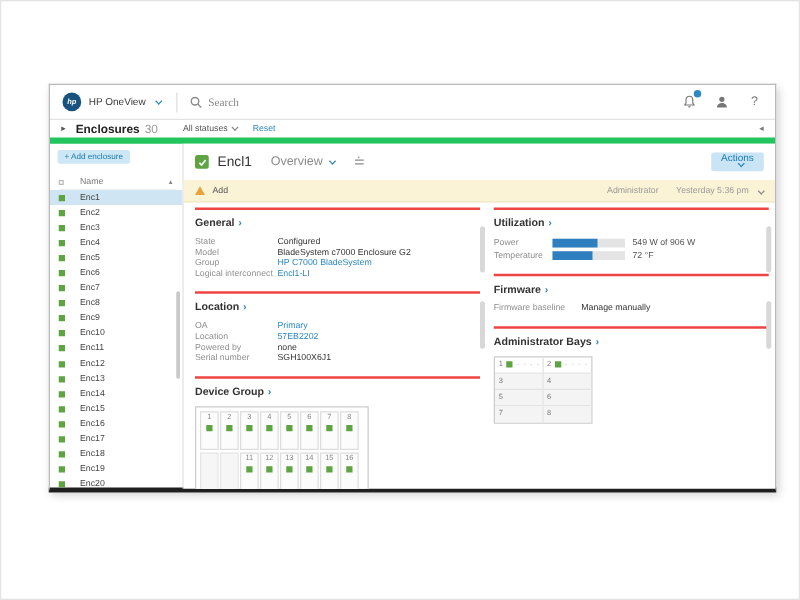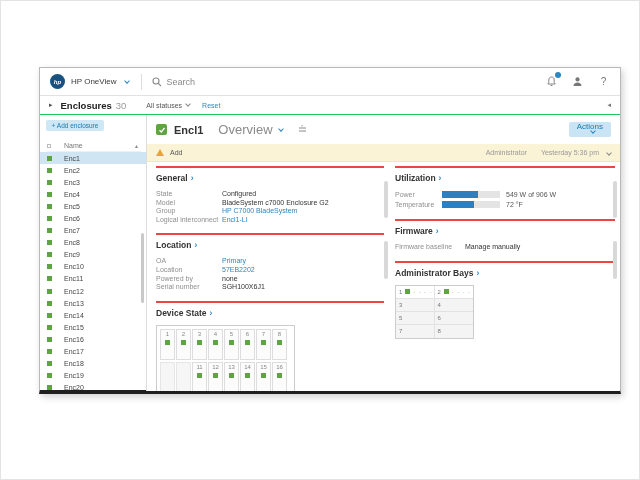--- a/index.html
+++ b/index.html
@@ -14,29 +14,29 @@
 
   
   .topbar { height:28px; display:flex; align-items:center; padding:0 10px; border-bottom:1px solid #e2e2e2; }
   .hp-logo { width:15px; height:15px; border-radius:50%; background:#17537e; color:#fff;
              font-size:6px; font-weight:bold; font-style:italic; display:flex; align-items:center; justify-content:center; }
   .brand { font-size:8px; color:#3a3a3a; margin-left:6px; }
   .chev { display:inline-block; width:4px; height:4px; border-left:1px solid #2e87c0; border-bottom:1px solid #2e87c0; transform:rotate(-45deg); margin-left:8px; margin-top:-2px; }
   .chev.gray { border-color:#8a8a8a; }
   .tb-divider { width:1px; height:16px; background:#ddd; margin:0 10px 0 12px; }
   .search-wrap { display:flex; align-items:center; flex:1; }
-  .search-input { border:none; outline:none; font-size:9px; color:#666; width:200px; margin-left:5px; font-family:Liberation Sans, sans-serif; background:transparent; }
+  .search-input { border:none; outline:none; font-size:9px; color:#666; width:200px; margin-left:5px; font-family:Liberation Serif, serif; background:transparent; }
   .search-input::placeholder { color:#8a8a8a; }
   .top-icons { display:flex; align-items:center; gap:13px; }
   .icon-btn { position:relative; width:13px; height:13px; display:flex; align-items:center; justify-content:center; cursor:pointer; }
   .badge { position:absolute; top:-3px; right:-3px; width:6px; height:6px; border-radius:50%; background:#2e87c0; }
   .help-q { font-size:10px; color:#777; }
 
   
-  .filterbar { height:19px; display:flex; align-items:center; padding:0 9px; border-bottom:1px solid #22c55e; }
+  .filterbar { height:19px; display:flex; align-items:center; padding:0 9px; border-bottom:5px solid #22c55e; }
   .tri-right { font-size:7px; color:#555; }
   .fb-title { font-size:9.5px; font-weight:bold; color:#222; margin-left:8px; }
   .fb-count { font-size:9.5px; color:#999; margin-left:4px; }
   .fb-status { font-size:7px; color:#555; margin-left:20px; display:flex; align-items:center; }
   .fb-status .chev { margin-left:4px; }
   .fb-reset { font-size:7px; color:#2e87c0; margin-left:12px; }
   .fb-spacer { flex:1; }
   .tri-left { font-size:7px; color:#777; }
 
   
@@ -51,22 +51,22 @@
   .hdr-sort { font-size:5px; color:#888; margin-right:2px; }
   .enc-row { height:12.1px; display:flex; align-items:center; padding-left:7px; font-size:7px; color:#444; cursor:pointer; }
   .enc-row.selected { background:#cfe5f3; }
   .sq { width:5px; height:5px; background:#5ea442; flex:none; }
   .enc-row .sq { margin-right:12px; }
   .sidebar-thumb { position:absolute; right:2px; top:118px; width:3px; height:70px; background:#c9c9c9; border-radius:2px; }
 
   .main { flex:1; display:flex; flex-direction:column; position:relative; background:#fff; }
   .main-header { height:29px; display:flex; align-items:center; padding:0 9px; }
   .check-icon { width:11px; height:11px; border-radius:2px; background:#5ea442; display:flex; align-items:center; justify-content:center; }
-  .main-title { font-size:11px; font-weight:bold; color:#333; margin-left:7px; }
-  .view-dd { margin-left:15px; font-size:13px; color:#8a8a8a; display:flex; align-items:center; cursor:pointer; }
+  .main-title { font-size:11px; font-weight:normal; color:#333; margin-left:7px; }
+  .view-dd { margin-left:15px; font-size:10px; color:#8a8a8a; display:flex; align-items:center; cursor:pointer; }
   .view-dd .chev { margin-left:6px; }
   .map-icon { margin-left:15px; cursor:pointer; display:flex; }
   .mh-spacer { flex:1; }
   .actions-btn { height:15px; padding:0 8px; background:#c9e4f5; color:#1a7ab2; font-size:8px; border-radius:2px; display:flex; align-items:center; cursor:pointer;flex-direction:column; }
   .actions-btn .chev { margin-left:6px; }
 
   .banner { height:18px; background:#faf3d6; border-bottom:1px solid #efe7c5; display:flex; align-items:center; padding:0 9px; font-size:7px; cursor:pointer; }
   .warn-tri { width:0; height:0; border-left:4px solid transparent; border-right:4px solid transparent; border-bottom:7px solid #e8a33b; }
   .banner-label { color:#555; margin-left:6px; }
   .banner-spacer { flex:1; }
@@ -342,21 +342,21 @@
                     <span class="kv-value">none</span>
                   </div>
                   <div class="kv">
                     <span class="kv-label">Serial number</span>
                     <span class="kv-value">SGH100X6J1</span>
                   </div>
                 </div>
             </section>
             <section>
               <div class="sec-h">
-                <span>Device State</span>
+                <span>Device Group</span>
                 <span class="sec-arrow">›</span>
               </div>
               <div class="bay-grid" id="bay-grid">
                   <div class="bay-row">
                     <div class="bay-slot">
                       <span class="bay-num">1</span>
                       <span class="sq"></span>
                     </div>
                     <div class="bay-slot">
                       <span class="bay-num">2</span>

